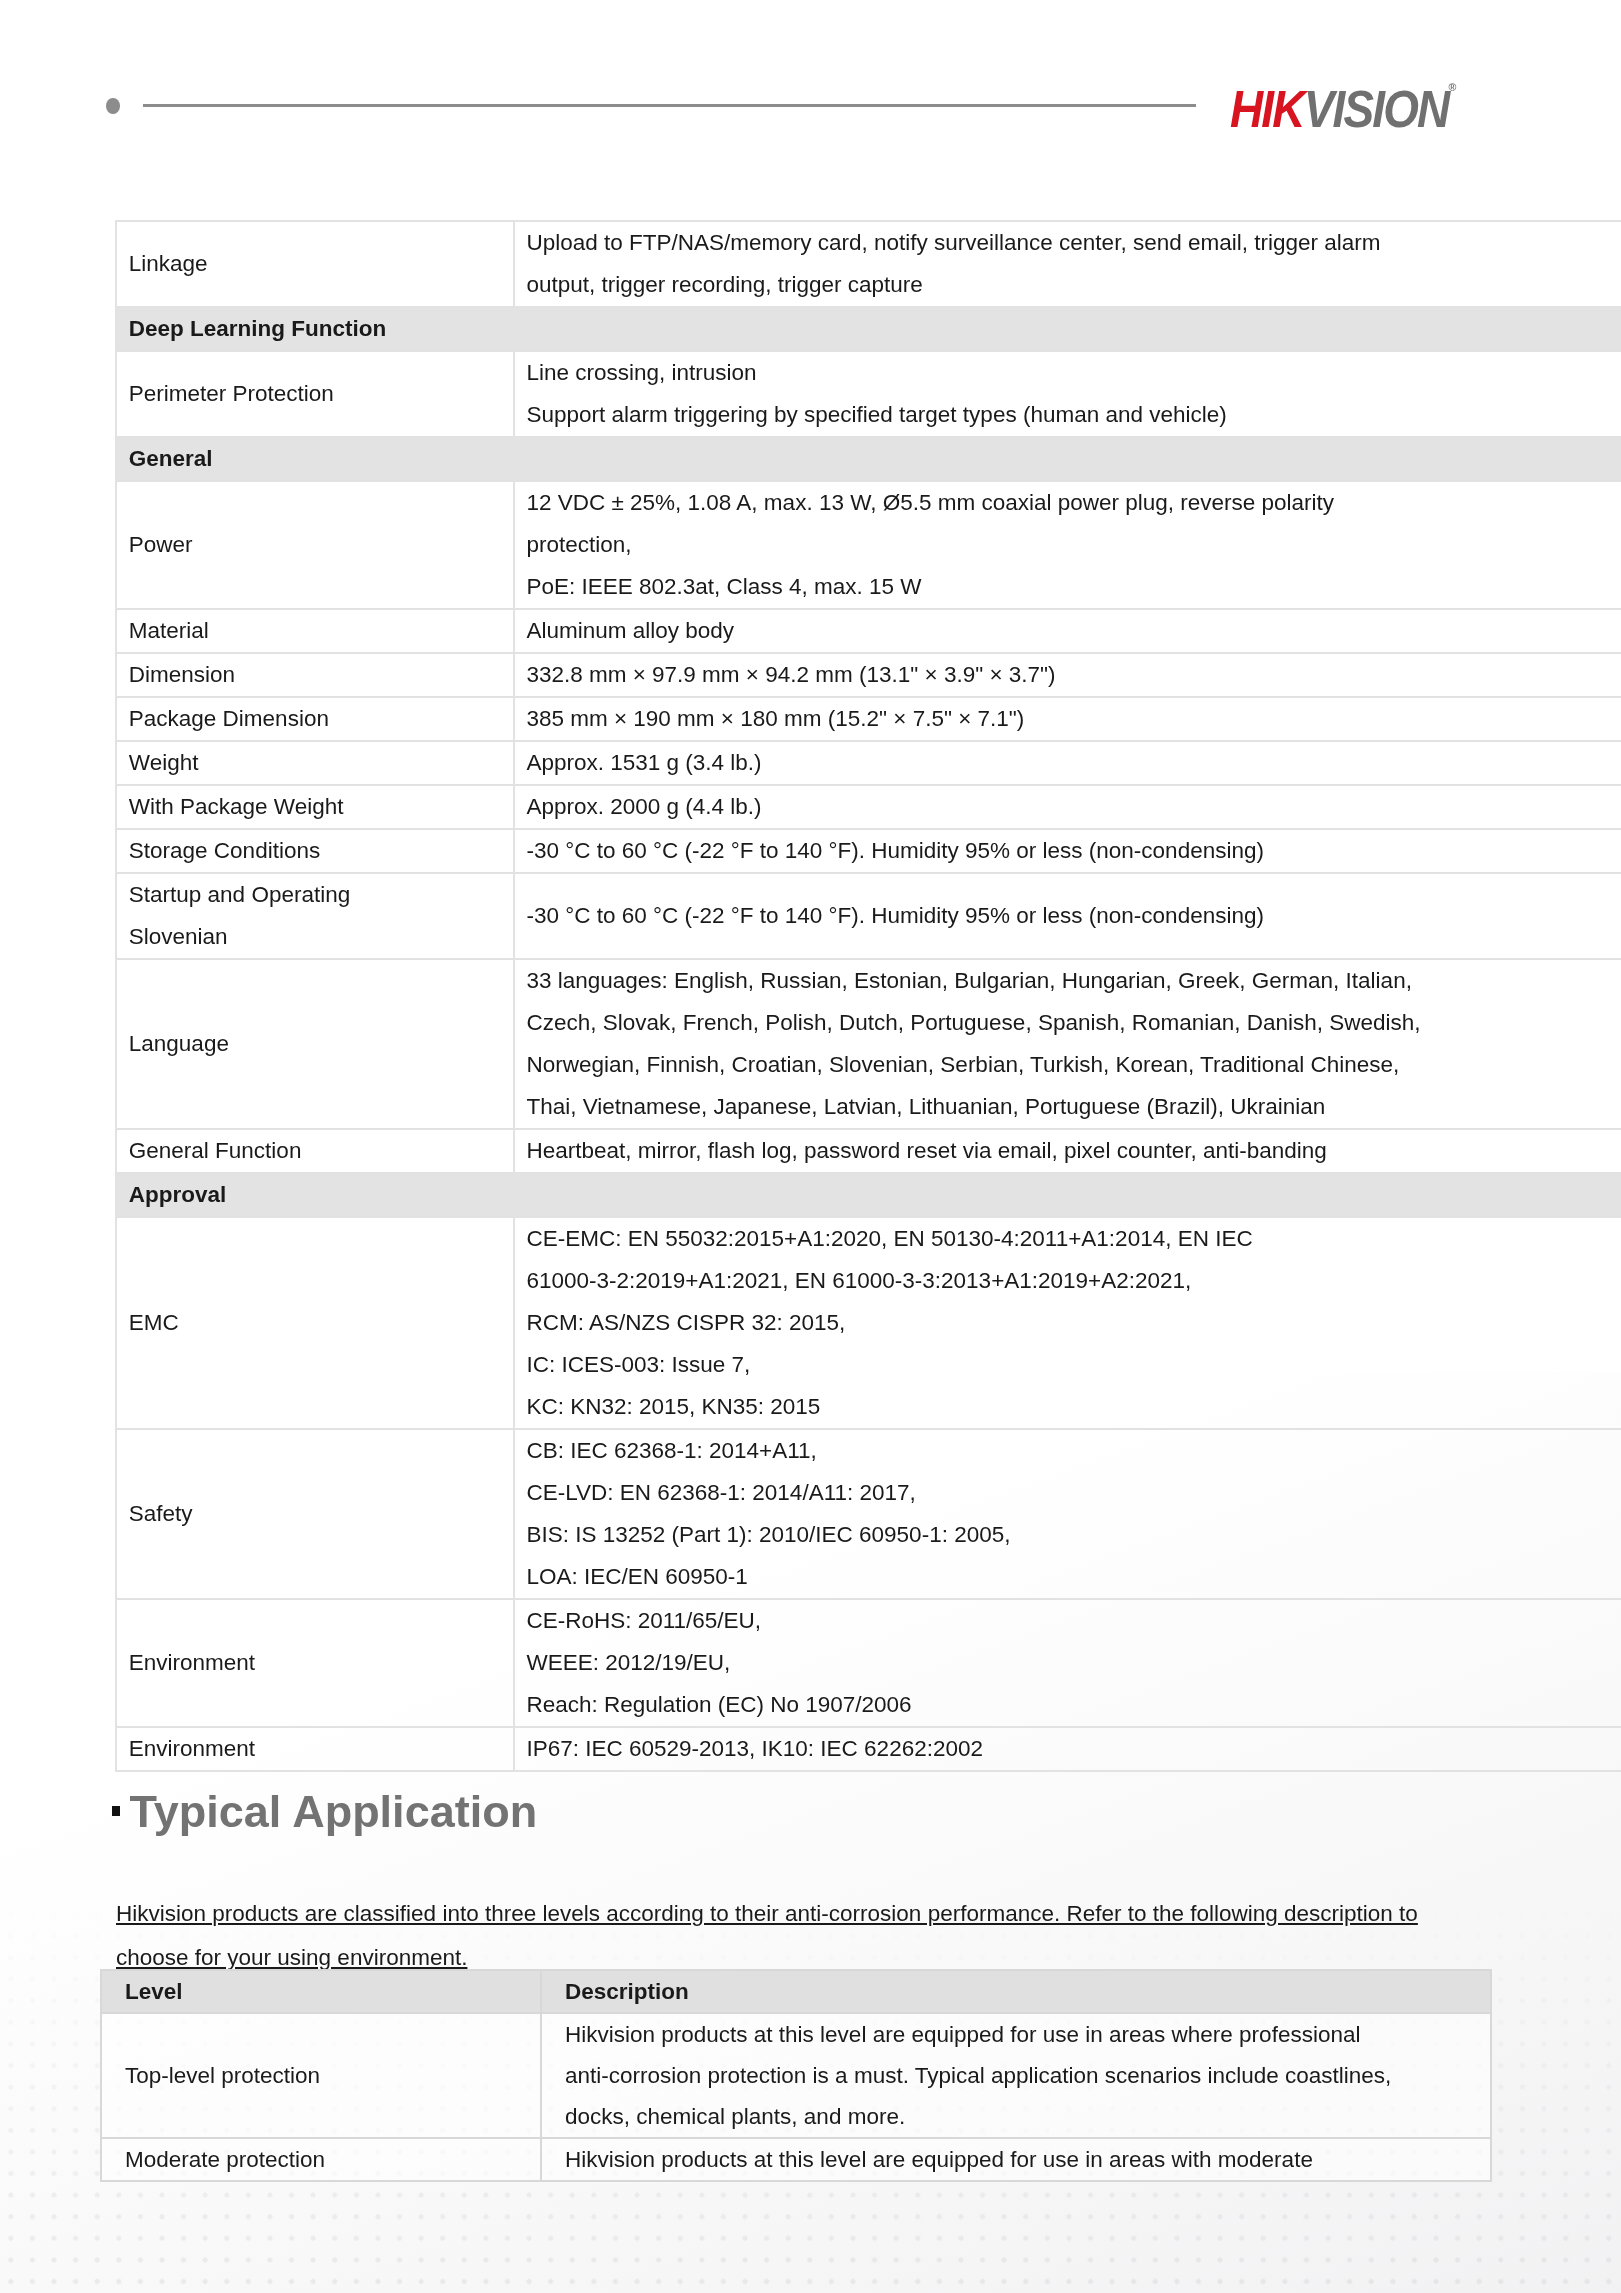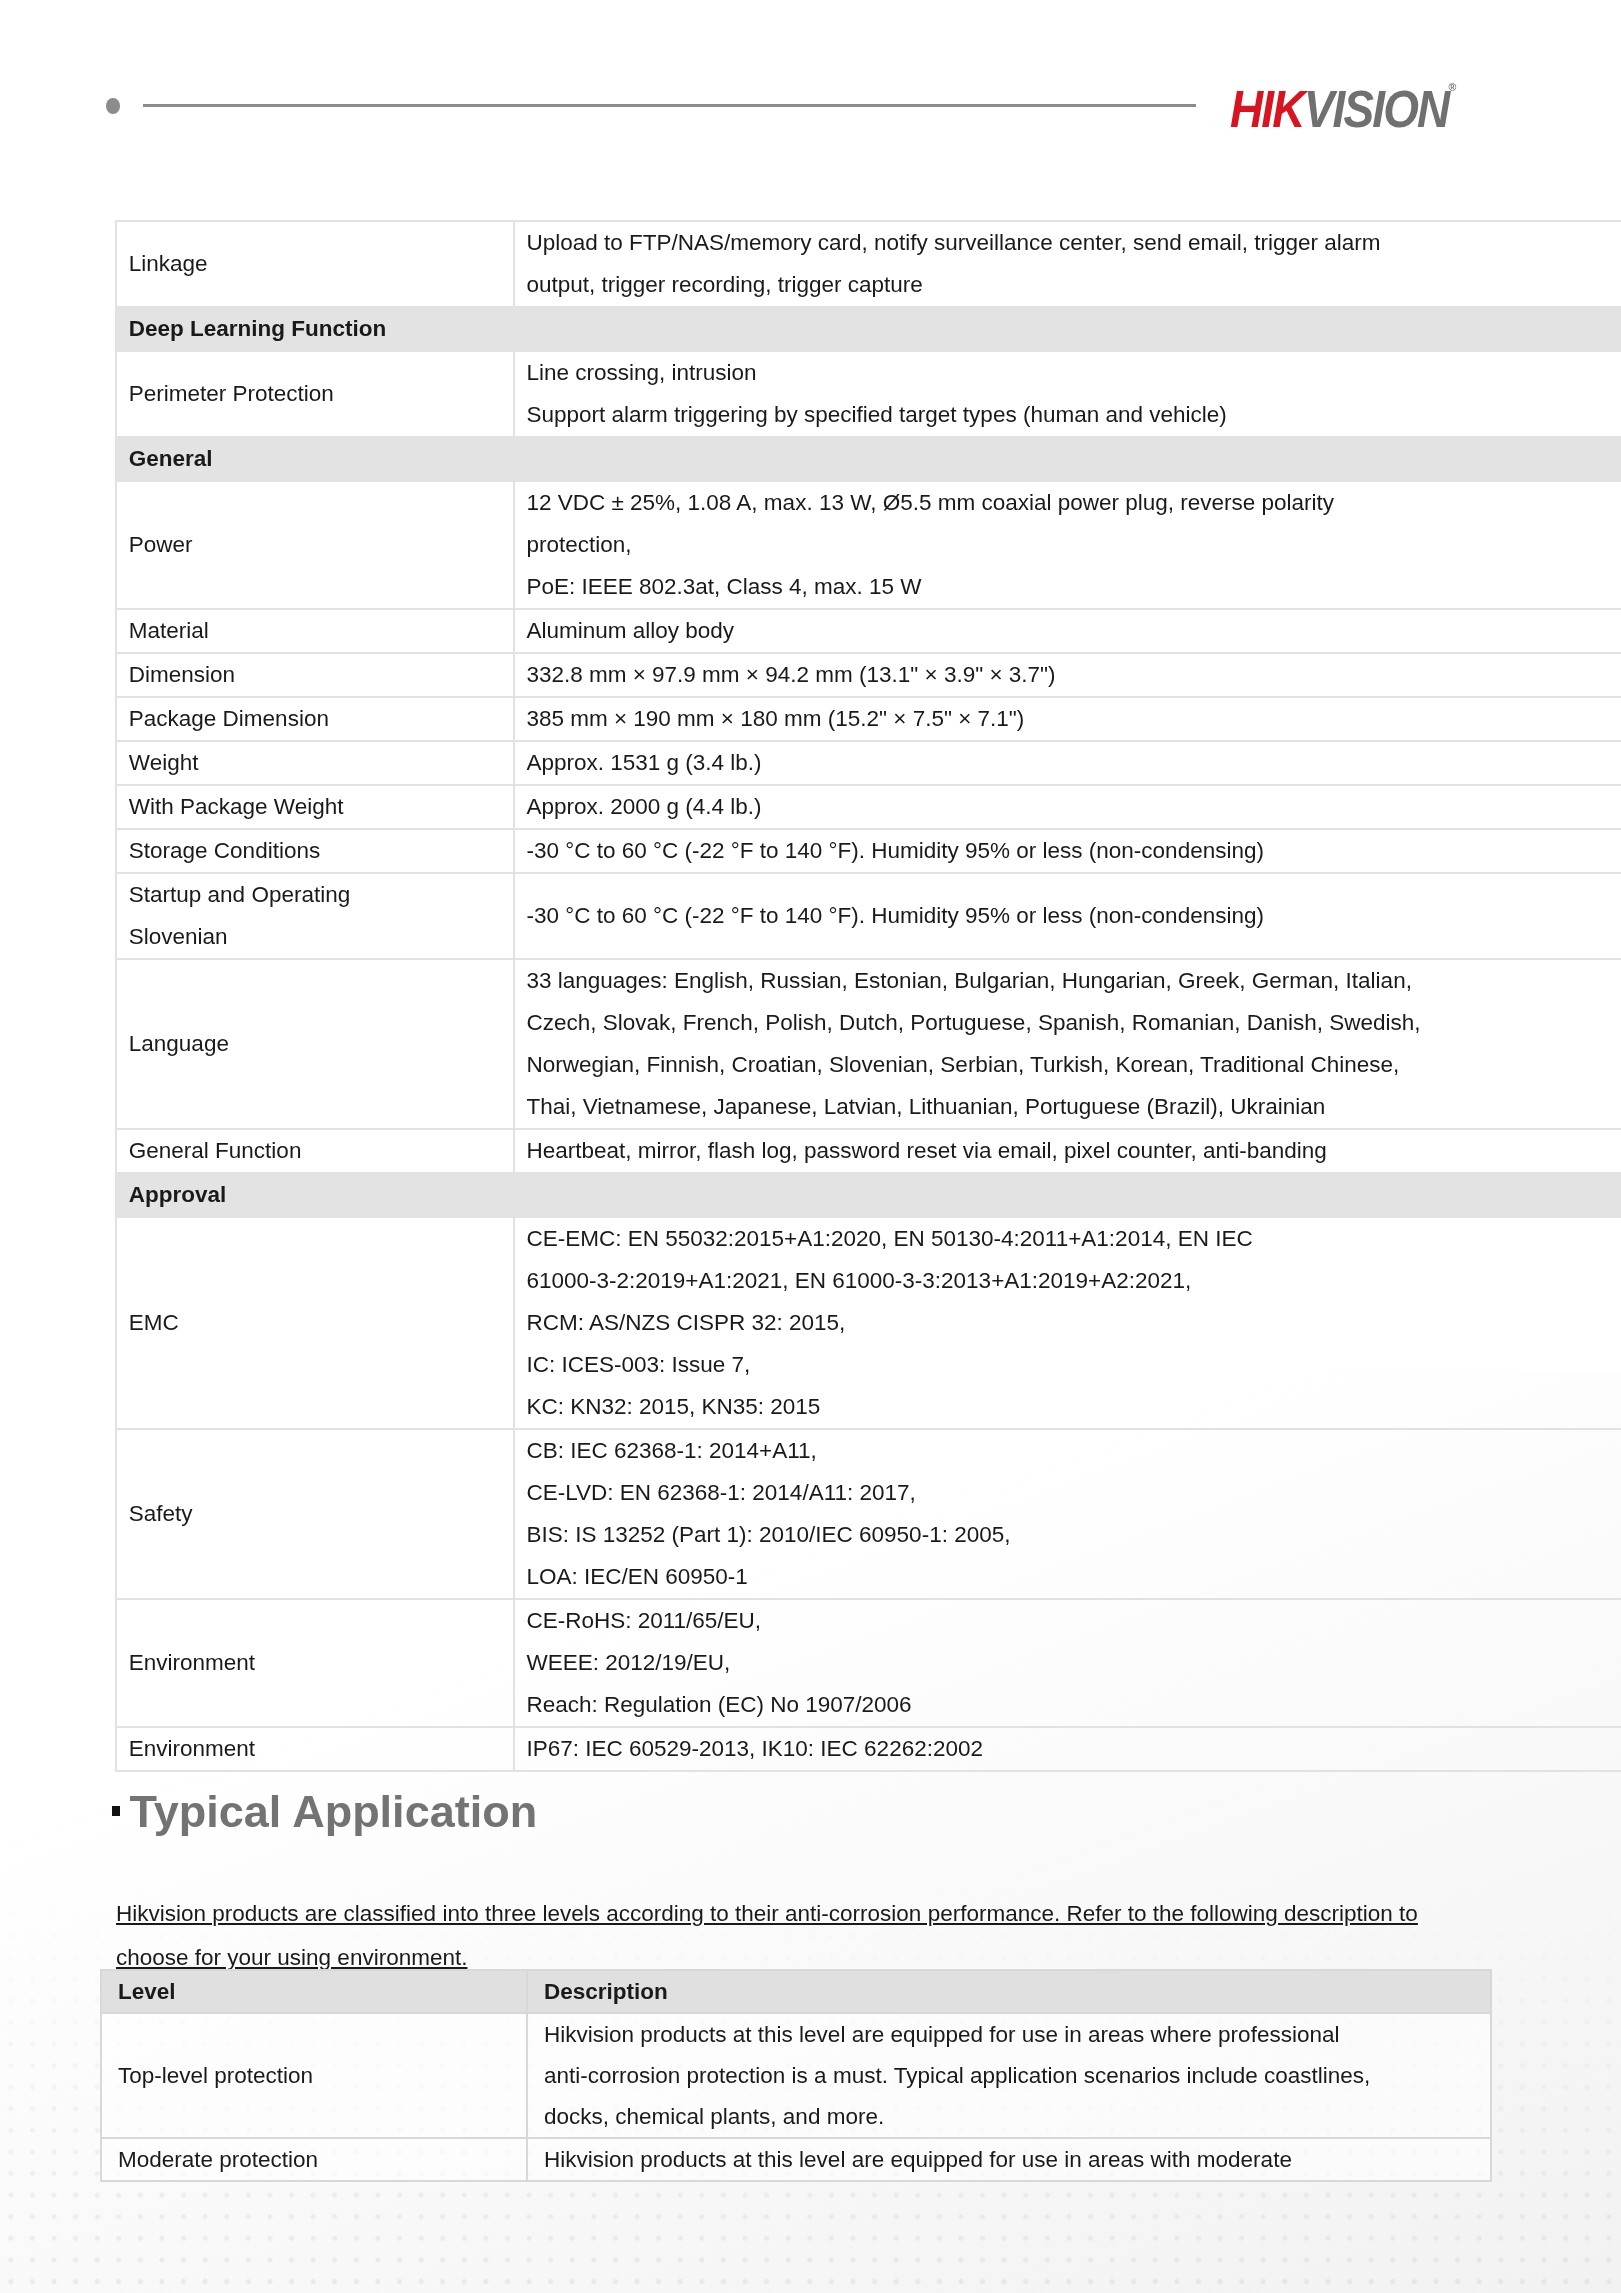--- a/index.html
+++ b/index.html
@@ -62,21 +62,21 @@
     position: absolute; left: 116px; top: 1892px; width: 1372px; font-size: 22.5px; line-height: 44px; text-decoration: underline;
   }
   .ta-note {
     position: absolute; left: 116px; top: 1939px; font-size: 22.5px; line-height: 29px; margin-top: 39px;
   }
   table.level {
     position: absolute; left: 100px; top: 1969px; width: 1392px;
     border-collapse: collapse; font-size: 22.5px;
   }
   table.level td, table.level th {
-    border: 2.9px solid #d8d8d8; padding: 0 16px; line-height: 41px; text-align: left;
+    border: 2.9px solid #d8d8d8; padding: 0 23px; line-height: 41px; text-align: left;
     vertical-align: middle; background: rgba(255,255,255,0.6); margin-top: 46px;
   }
   table.level th { background: #e0e0e0; font-weight: bold; }
   table.level .c1 { width: 392px; }
 </style>
 </head>
 <body>
 
 <div class="bg-fade"></div>
 <div class="bg-dots"></div>

